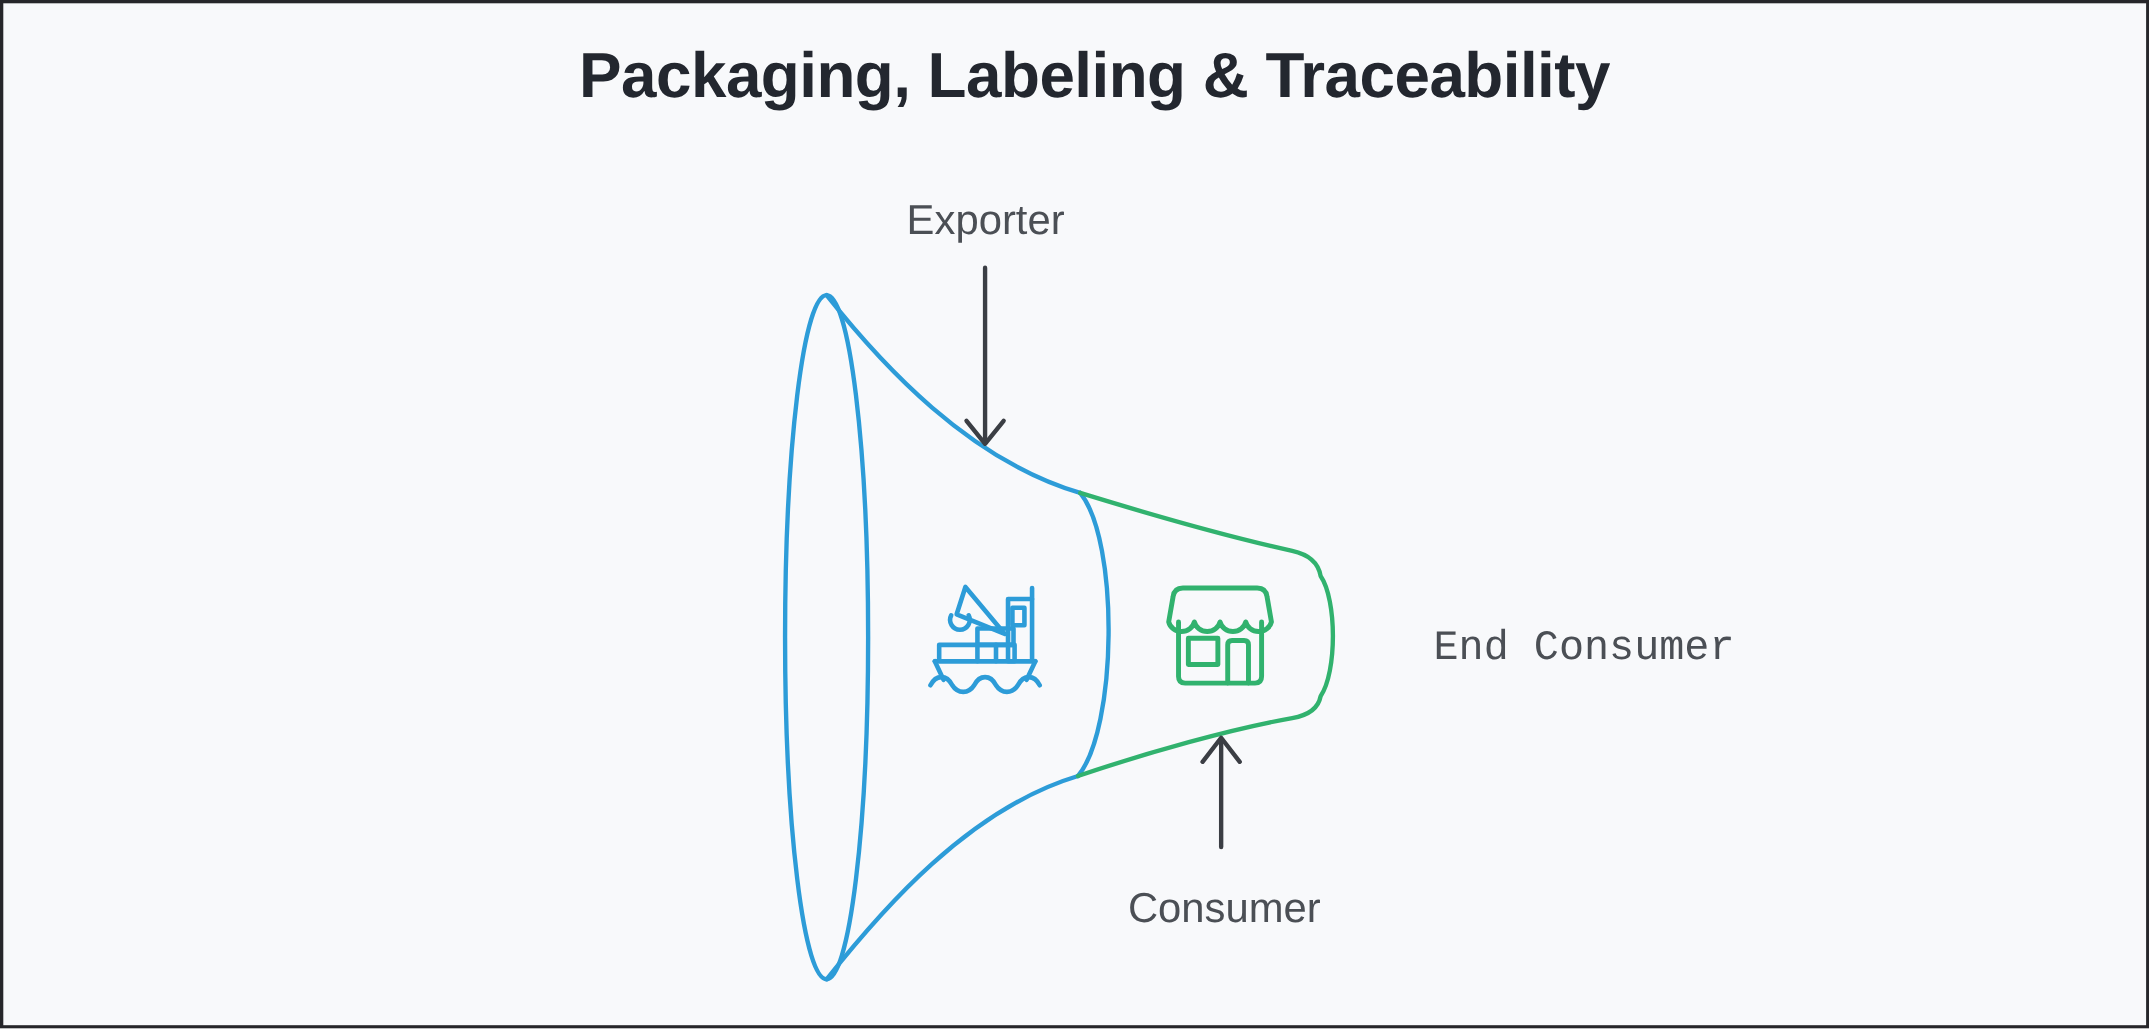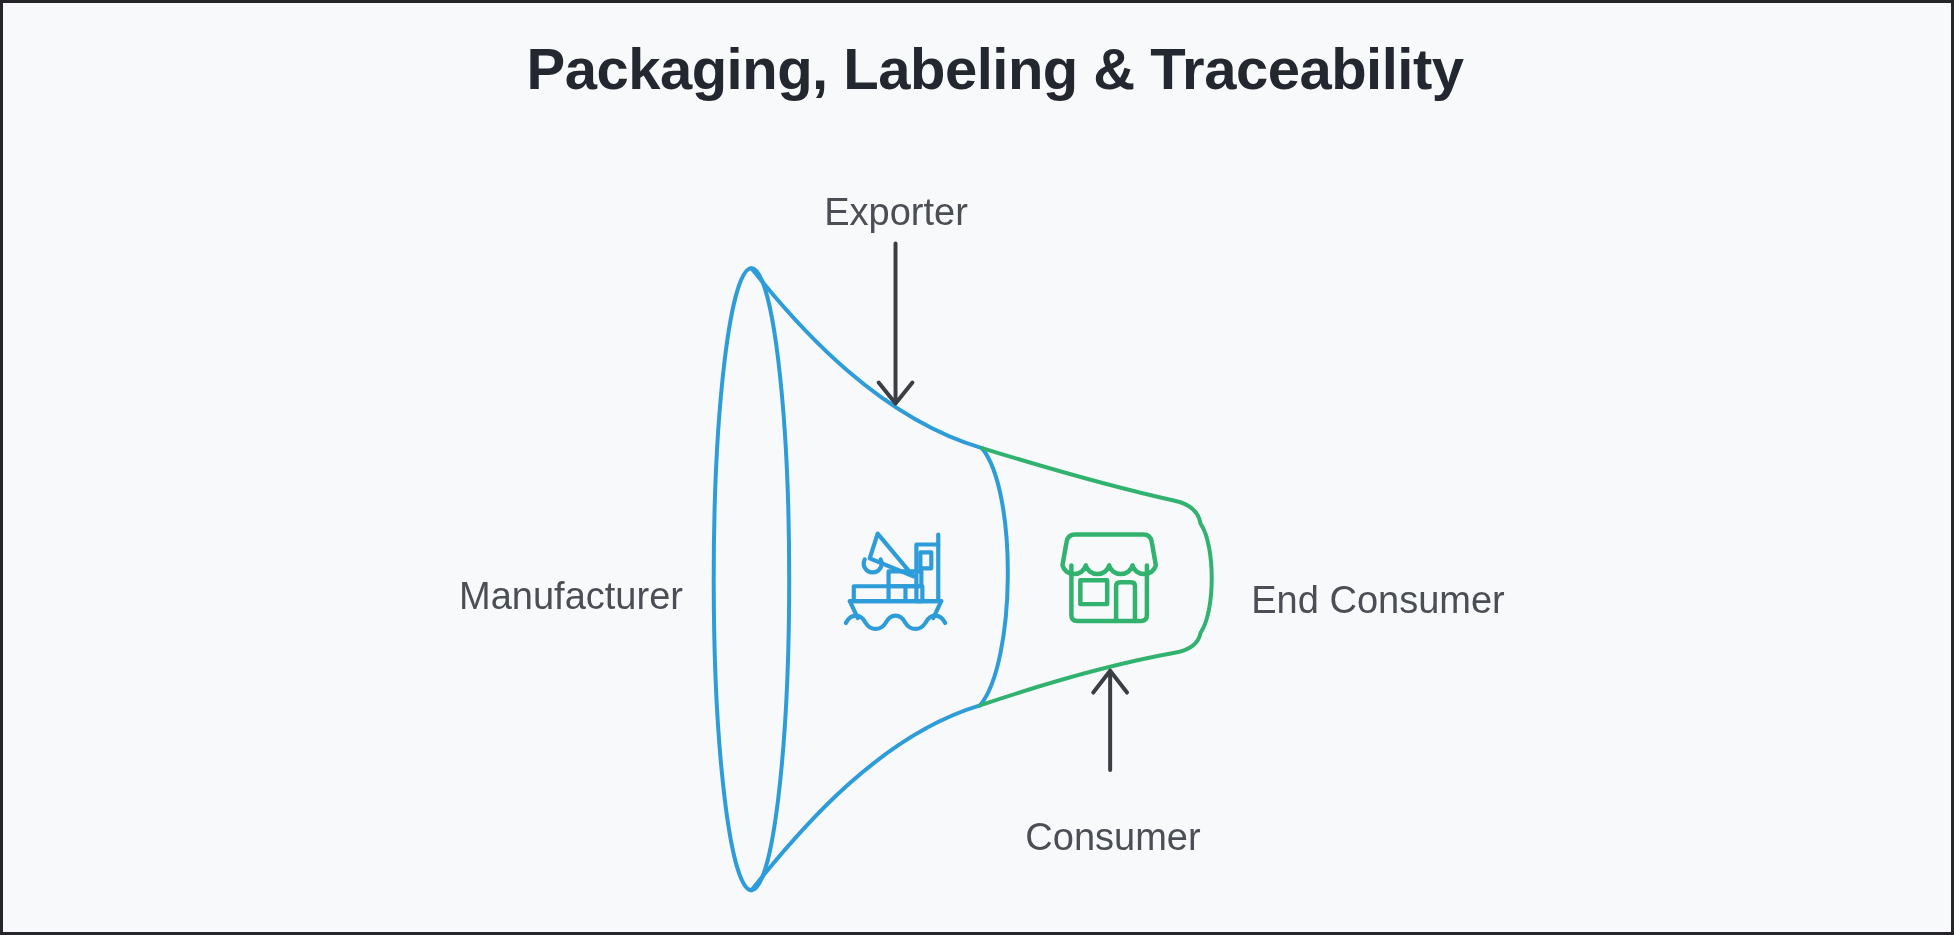--- a/index.html
+++ b/index.html
@@ -40,42 +40,40 @@
     color: var(--title-text);
     padding-left: 36px;
   }
   .stage-label {
     position: absolute;
     transform: translateX(-50%);
     font-size: 38px;
     line-height: 1.1;
     color: var(--label-text);
     white-space: nowrap;
-    margin-top: 11px;
   }
   .label-exporter     { left: 893px;  top: 178px; }
   .label-manufacturer { left: 568px;  top: 562px; }
-  .label-end-consumer { left: 1375px; top: 566px; }
+  .label-end-consumer { left: 1437px; top: 566px; font-family: Liberation Mono, monospace; }
   .label-retailer     { left: 1110px; top: 803px; }
 
   .stroke-blue  { stroke: var(--accent-blue);  fill: none; stroke-width: 4; stroke-linecap: round; stroke-linejoin: round; }
   .stroke-green { stroke: var(--accent-green); fill: none; stroke-width: 4; stroke-linecap: round; stroke-linejoin: round; }
   .icon-stroke-blue  { stroke: var(--accent-blue);  fill: none; stroke-width: 4.2; stroke-linecap: round; stroke-linejoin: round; }
   .icon-stroke-green { stroke: var(--accent-green); fill: none; stroke-width: 4.5; stroke-linecap: round; stroke-linejoin: round; }
   .stroke-arrow { stroke: var(--arrow); fill: none; stroke-width: 4; stroke-linecap: round; stroke-linejoin: round; }
 </style>
 </head>
 <body>
 
 <div class="frame">
 
   <h1 class="title">Packaging, Labeling &amp; Traceability</h1>
 
   <div class="stage-label label-exporter">Exporter</div>
-  <div class="stage-label label-manufacturer">Manufacturer</div>
   <div class="stage-label label-end-consumer">End Consumer</div>
   <div class="stage-label label-retailer">Consumer</div>
 
   <svg class="diagram-svg" viewBox="0 0 1954 935">
 
     <g>
       <ellipse class="stroke-blue" cx="750" cy="580" rx="38" ry="313"></ellipse>
       <path class="stroke-blue" d="M 750 267 C 800 330 880 418 982 448"></path>
       <path class="stroke-blue" d="M 980 707 C 880 737 800 830 750 893"></path>
       <path class="stroke-blue" d="M 982 448 C 1018 492 1016 664 980 707"></path>

